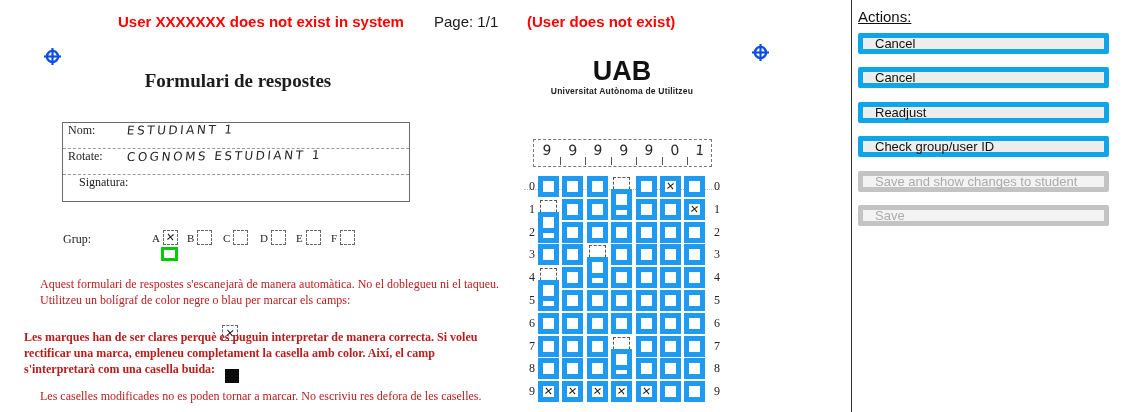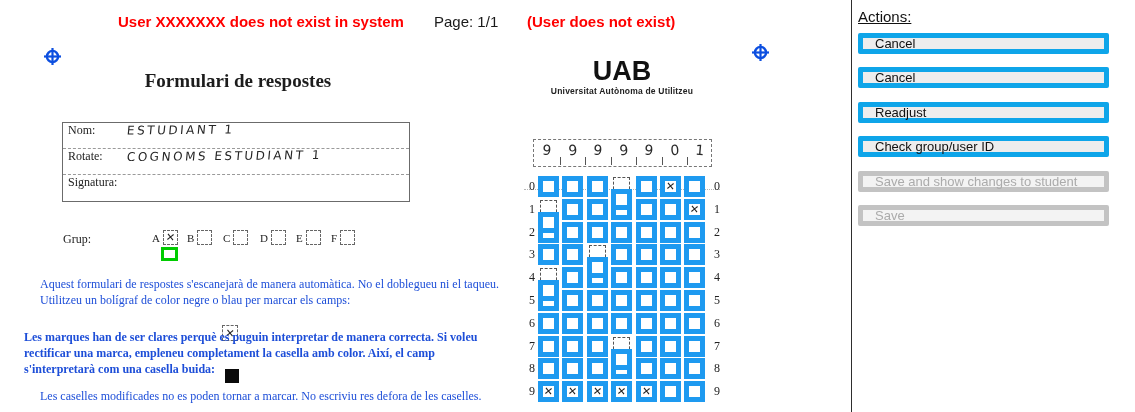--- a/index.html
+++ b/index.html
@@ -15,35 +15,35 @@
   
   .crosshair svg { display:block; }
 
   
   .serif { font-family:"Liberation Serif", serif; color:#1c1c1c; }
   .form-title { font-size:19px; font-weight:bold; text-align:center; width:300px; }
   .form-subtitle { font-size:13px; text-align:center; width:300px; }
 
   .fields-table { width:348px; border:1px solid #6b6b6b; background:#fff; }
   .frow { display:flex; align-items:flex-start; height:26px; border-bottom:1px dashed #9a9a9a; }
-  .frow:last-child { border-bottom:none; }
+  .frow:last-child { border-bottom:none;margin-left:11px; }
   .flabel { font-family:"Liberation Serif", serif; font-size:12px; color:#222; padding-left:5px; width:64px; flex:none; }
   .hand { font-family:"DejaVu Sans", sans-serif; font-size:12px; letter-spacing:2.5px; color:#262626;
           transform:skewX(-6deg) rotate(-0.6deg); display:inline-block; white-space:nowrap; }
 
   .vigilant-box { width:84px; height:83px; border:1px dashed #8f8f8f; text-align:center; }
   .vigilant-box span { font-family:"Liberation Serif", serif; font-size:12px; color:#333; display:inline-block; margin-top:7px; }
 
   .grup-label { font-family:"Liberation Serif", serif; font-size:12px; color:#222; }
   .grup-opt { position:absolute; display:flex; align-items:center; gap:3px; }
   .grup-letter { font-family:"Liberation Serif", serif; font-size:11px; color:#222; }
   .dashbox { width:15px; height:15px; border:1px dashed #666; background:#fff; position:relative; }
   .green-box { border:3px solid var(--green,#00cc00); background:transparent; }
 
-  .para { font-family:"Liberation Serif", serif; font-size:12px; line-height:16px; color:#1d4ed8; width:474px; }
+  .para { font-family:"Liberation Serif", serif; font-size:12px; line-height:16px; color:#b91c1c; width:474px; }
 
   .xmark { position:absolute; inset:0; display:flex; align-items:center; justify-content:center;
            font-family:"DejaVu Sans", sans-serif; font-size:11px; line-height:11px; color:#1e1e1e;
            transform:rotate(6deg); }
   .filledbox { width:14px; height:14px; background:#0a0a0a; }
 
   
   .uab-logo { font-size:27px; font-weight:800; letter-spacing:0px; color:#111; text-align:center; width:130px;
               font-family:"Liberation Sans", sans-serif; }
   .uab-sub { font-size:8.5px; font-weight:bold; color:#222; text-align:center; width:180px; letter-spacing:0.2px; }

